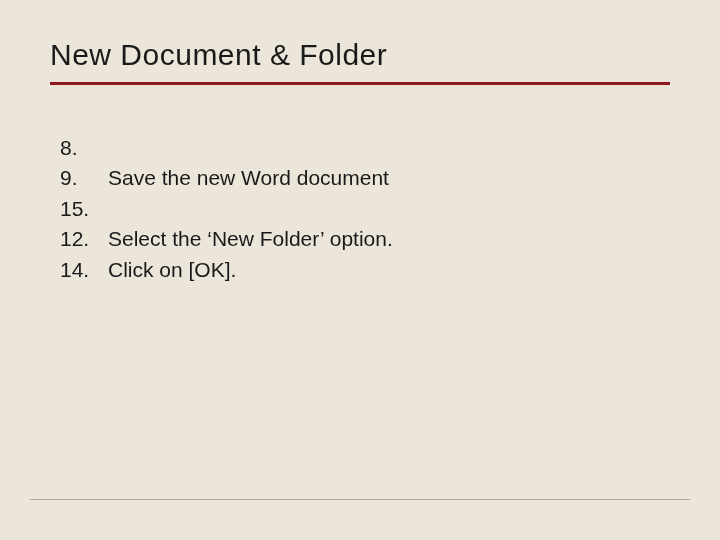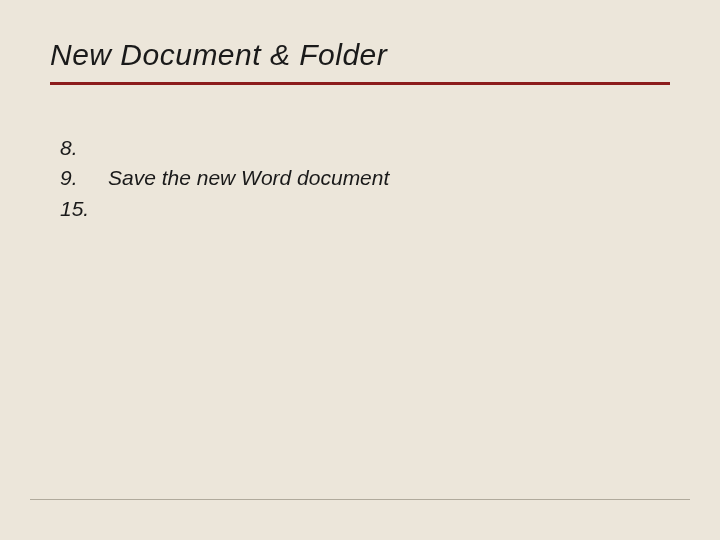--- a/index.html
+++ b/index.html
@@ -1,19 +1,18 @@
 <!DOCTYPE html>
 <html><head>
   <meta charset="utf-8">
   <style>
     * {
       margin: 0;
       padding: 0;
       box-sizing: border-box;
-      font-style: italic;
     }
     body {
       width: 720px;
       height: 540px;
       background: #ece6da;
       font-family: Verdana, Geneva, sans-serif;
       color: #1a1a1a;
       position: relative;
     }
     .slide {
@@ -65,15 +64,23 @@
     <li>
       <span class="num">8.</span>
     </li>
     <li>
       <span class="num">9.</span>
       <span>Save the new Word document</span>
     </li>
     <li>
       <span class="num">15.</span>
     </li>
+    <li>
+      <span class="num">12.</span>
+      <span>Select the ‘New Folder’ option.</span>
+    </li>
+    <li>
+      <span class="num">14.</span>
+      <span>Click on [OK].</span>
+    </li>
   </ol>
   <div class="footer-line"></div>
 </div>
 
 </body></html>

